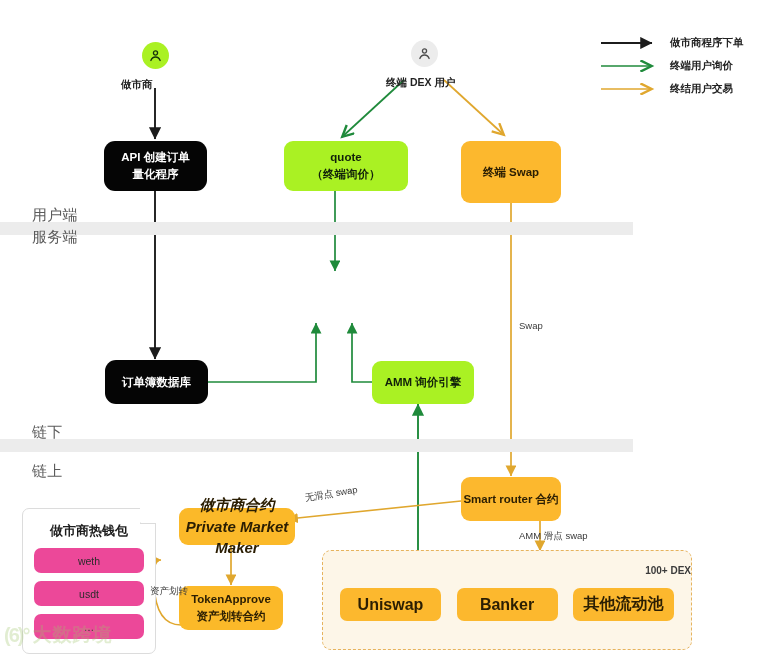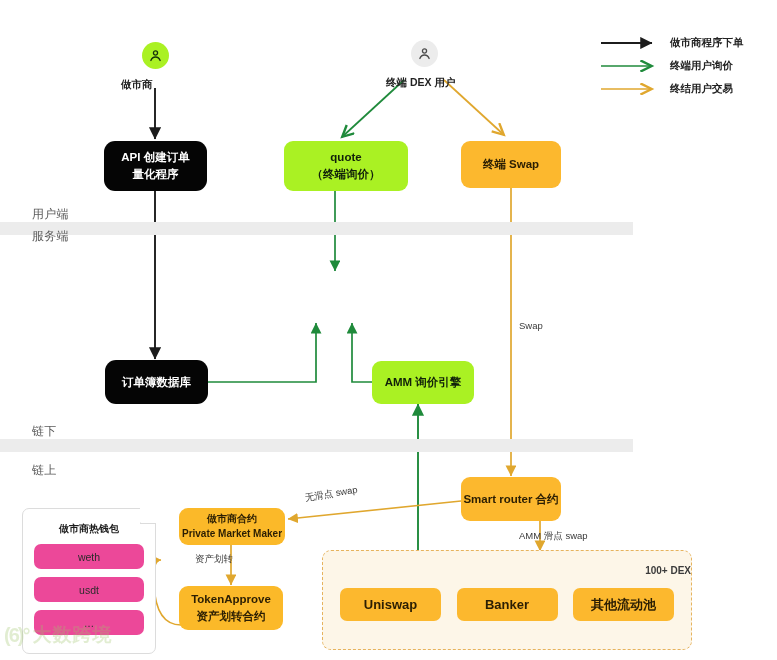--- a/index.html
+++ b/index.html
@@ -13,21 +13,21 @@
   }
   #stage{position:absolute;left:0;top:0;width:777px;height:660px;}
   svg#wires{position:absolute;left:0;top:0;width:777px;height:660px;}
 
   
   .band{
     position:absolute;left:0;width:633px;height:13px;
     background:#ececec;
   }
   .band-label{
-    position:absolute;font-size:12px;color:#5b5b5b;
+    position:absolute;font-size:15px;color:#5b5b5b;
     letter-spacing:.3px;white-space:nowrap;
   }
 
   
   .node{
     position:absolute;box-sizing:border-box;
     display:flex;align-items:center;justify-content:center;
     text-align:center;border-radius:9px;
     font-size:11.5px;font-weight:bold;line-height:1.45;
     white-space:pre-line;
@@ -76,21 +76,21 @@
     position:absolute;right:-1px;top:-1px;width:15px;height:15px;
     background:#ffffff;
     border-left:1px solid #dcdcdc;border-bottom:1px solid #dcdcdc;
     transform:none;
   }
   .wallet-fold:after{
     content:"";position:absolute;left:-1px;top:-1px;width:0;height:0;
     border-left:16px solid #ffffff;border-bottom:16px solid transparent;
   }
   .wallet-title{
-    text-align:center;font-size:10px;font-weight:bold;color:#1c1c1c;
+    text-align:center;font-size:13px;font-weight:bold;color:#1c1c1c;
     margin-top:13px;
   }
   .wallet-item{
     margin:8px 11px 0 11px;height:25px;border-radius:7px;
     background:#ec4899;display:flex;align-items:center;justify-content:center;
     font-size:10.5px;color:#2c2c2c;
   }
 
   
   .pool{
@@ -100,21 +100,21 @@
   }
   .pool-title{
     text-align:right;font-size:10px;color:#3b3b3b;margin-top:14px;font-weight:600;
   }
   .pool-row{
     display:flex;justify-content:space-between;padding:0 17px;margin-top:12px;
   }
   .pool-item{
     width:101px;height:33px;border-radius:7px;background:#fcb82e;
     display:flex;align-items:center;justify-content:center;
-    font-size:13px;font-weight:bold;color:#2b1e03;
+    font-size:16px;font-weight:bold;color:#2b1e03;
   }
 
   
   .watermark{
     position:absolute;left:4px;top:622px;display:flex;align-items:center;
     opacity:.30;z-index:7;pointer-events:none;
   }
   .wm-mark{font-size:20px;color:#9fc46b;font-weight:bold;letter-spacing:-2px;}
   .wm-text{font-size:19px;color:#9fc46b;font-weight:bold;margin-left:4px;letter-spacing:1px;}
 </style>
@@ -196,39 +196,39 @@
     </div>
     <div class="actor-label">终端 DEX 用户</div>
   </div>
 
   <div class="node n-black" style="left:104px;top:141px;width:103px;height:50px;">API 创建订单
 量化程序</div>
 
   <div class="node n-green" style="left:284px;top:141px;width:124px;height:50px;">quote
 （终端询价）</div>
 
-  <div class="node n-orange" style="left:461px;top:141px;width:100px;height:47px;">终端 Swap</div>
+  <div class="node n-orange" style="left:461px;top:141px;width:100px;height:62px;">终端 Swap</div>
 
 
   <div class="node n-black" style="left:105px;top:360px;width:103px;height:44px;">订单簿数据库</div>
 
   <div class="node n-orange" style="left:461px;top:477px;width:100px;height:44px;">Smart router 合约</div>
 
   <div class="node n-green" style="left:372px;top:361px;width:102px;height:43px;">AMM 询价引擎</div>
 
-  <div class="node n-orange2" style="left:179px;top:508px;width:106px;height:37px;font-size:10px;">做市商合约
+  <div class="node n-orange2" style="left:179px;top:508px;width:116px;height:37px;font-size:15px;font-style:italic;">做市商合约
 Private Market Maker</div>
 
   <div class="node n-orange2" style="left:179px;top:586px;width:104px;height:44px;">TokenApprove
 资产划转合约</div>
 
   <div class="elabel" style="left:519px;top:320px;">Swap</div>
   <div class="elabel rot" style="left:305px;top:492px;">无滑点 swap</div>
   <div class="elabel" style="left:519px;top:530px;">AMM 滑点 swap</div>
-  <div class="elabel" style="left:150px;top:553px;margin-left:45px;">资产划转</div>
+  <div class="elabel" style="left:150px;top:585px;">资产划转</div>
 
   <div class="wallet">
     <div class="wallet-fold"></div>
     <div class="wallet-title">做市商热钱包</div>
     <div class="wallet-item">weth</div>
     <div class="wallet-item">usdt</div>
     <div class="wallet-item">…</div>
   </div>
 
   <div class="pool">

